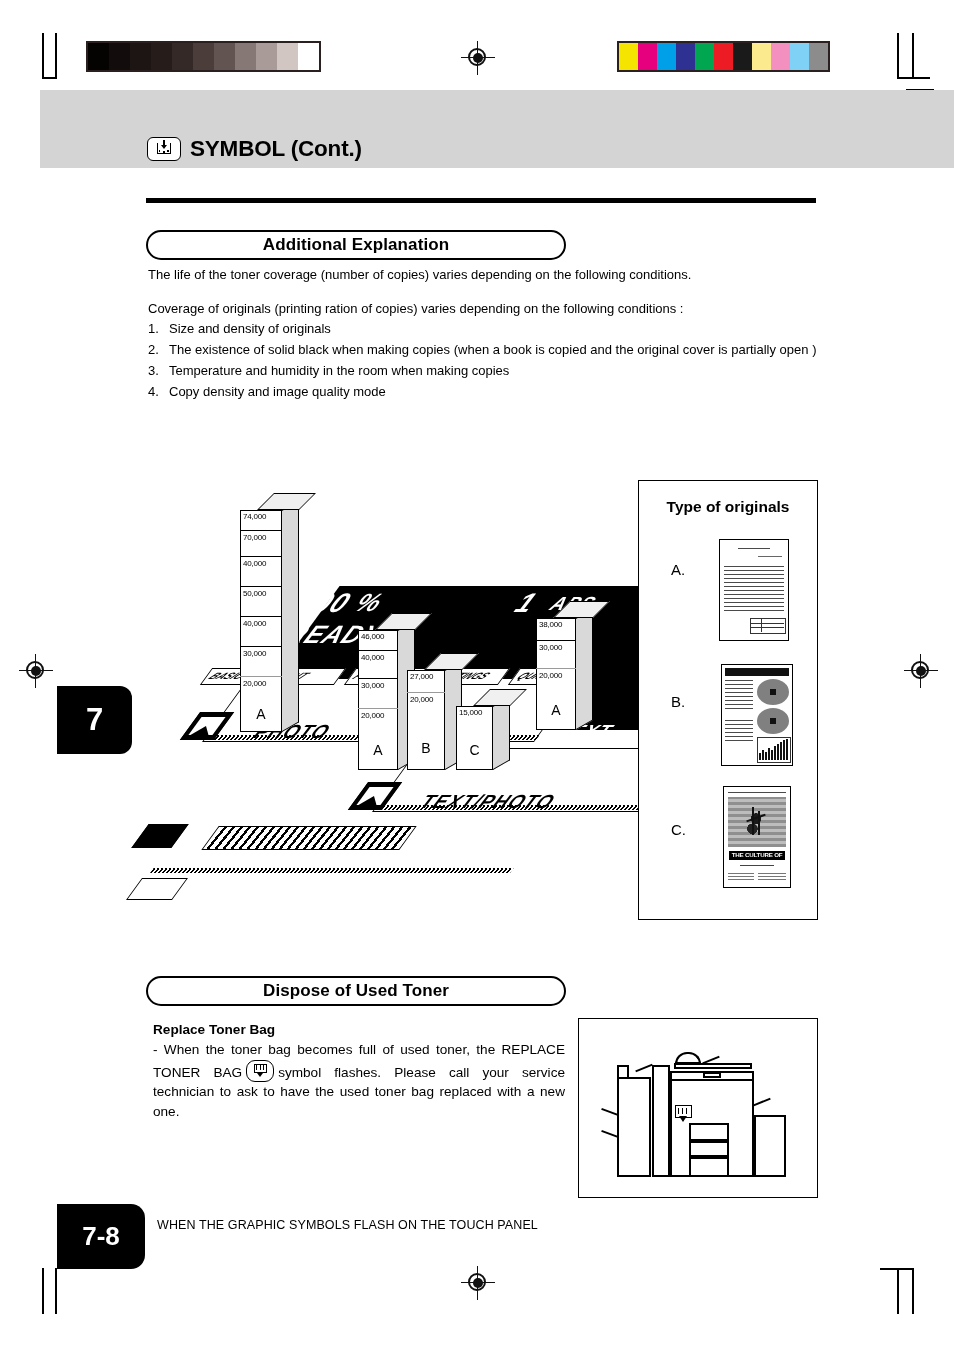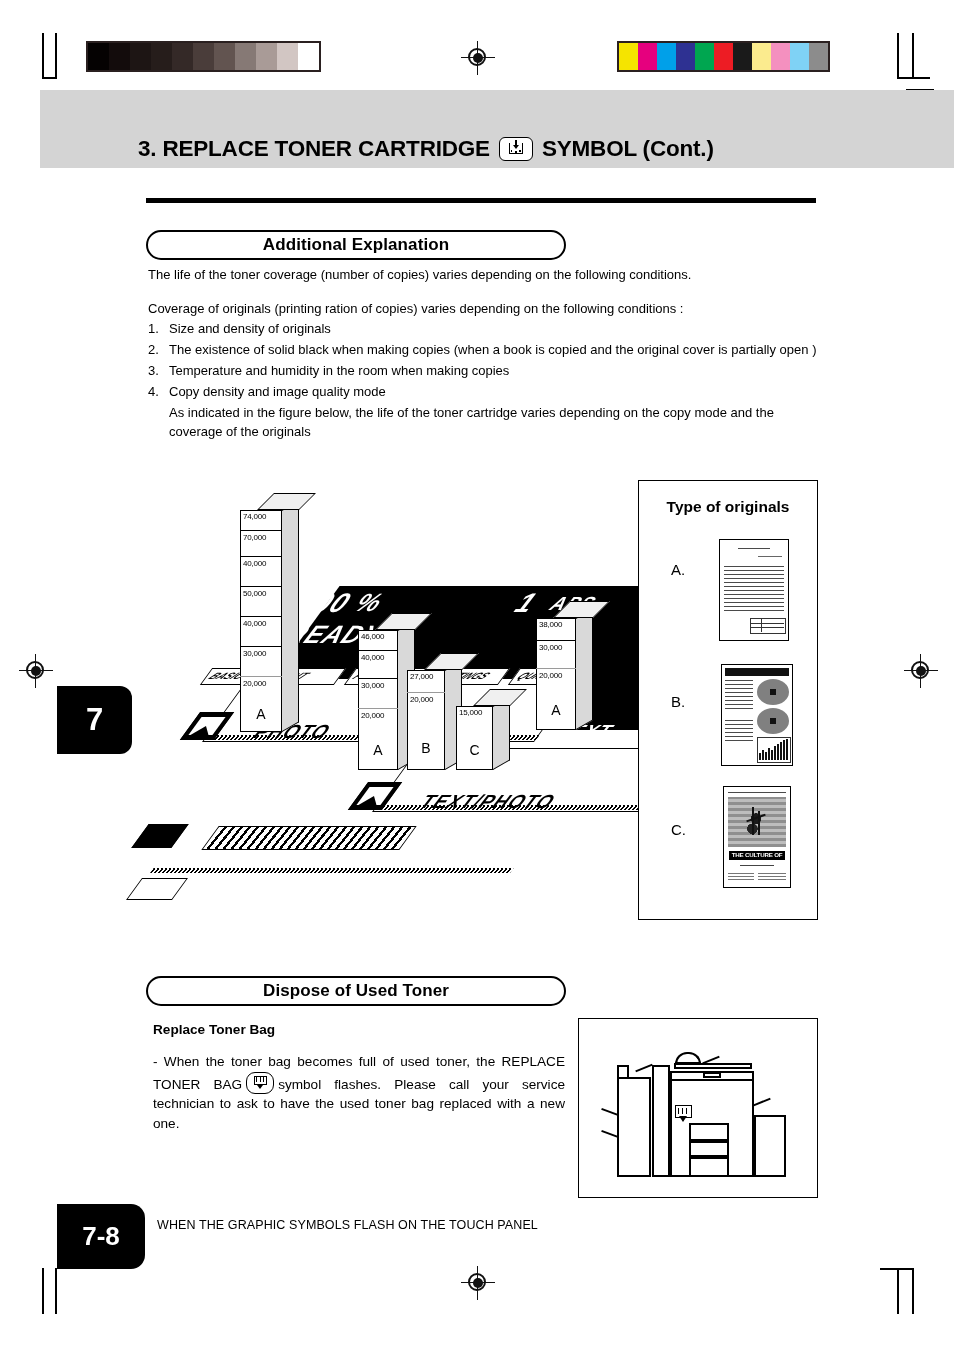--- a/index.html
+++ b/index.html
@@ -193,21 +193,20 @@
     <i style="background: rgb(237, 28, 36);"></i>
     <i style="background: rgb(26, 26, 26);"></i>
     <i style="background: rgb(251, 235, 142);"></i>
     <i style="background: rgb(244, 144, 191);"></i>
     <i style="background: rgb(127, 210, 245);"></i>
     <i style="background: rgb(140, 140, 140);"></i>
   </div>
 
 <div class="headerband"></div>
 <div class="headline">
-  <h1>3. REPLACE TONER CARTRIDGE</h1>
   <span class="tonerbtn">
     <span class="cup"></span>
       <span class="stem"></span>
       <span class="arw"></span>
     <span class="d1"></span>
       <span class="d2"></span>
       <span class="d3"></span>
   </span>
   <h1>SYMBOL (Cont.)</h1>
 </div>
@@ -230,21 +229,20 @@
     <div class="txt">The existence of solid black when making copies (when a book is copied and the original cover is partially open )</div>
   </div>
   <div class="li">
     <div class="num">3.</div>
     <div class="txt">Temperature and humidity in the room when making copies</div>
   </div>
   <div class="li">
     <div class="num">4.</div>
     <div class="txt">Copy density and image quality mode</div>
   </div>
-  <div class="subnote">As indicated in the figure below, the life of the toner cartridge varies depending on the copy mode and the coverage of the originals</div>
 </div>
 
 <div class="chaptab">
   <span>7</span>
 </div>
 
 <div class="figure">
 
   <div class="panel" style="left:150px;top:108px;width:390px;height:82px;"></div>
   <div class="panel" style="left:120px;top:188px;width:420px;height:34px;"></div>
@@ -466,21 +464,21 @@
     <div class="srow" style="top:92px;left:34px;right:4px;height:1px;background:#777;"></div>
   </div>
 </div>
 
 <div class="capsule" style="left:146px;top:976px;width:416px;height:26px;">
   <span>Dispose of Used Toner</span>
 </div>
 
 <div class="secbody bold" style="left:153px;top:1020px;width:420px;">Replace Toner Bag</div>
 
-<div class="secbody" style="left:153px;top:1040px;width:412px;text-align:justify;margin-top:12px;">
+<div class="secbody" style="left:153px;top:1040px;width:412px;text-align:justify;">
   <span>- When the toner bag becomes full of used toner, the REPLACE TONER BAG</span><span class="bagbtn"><span class="bx"></span><span class="v1"></span><span class="v2"></span><span class="v3"></span><span class="tri"></span></span><span>symbol flashes. Please call your service technician to ask to have the used toner bag replaced with a new one.</span>
 </div>
 
 <div class="copierbox">
   <div class="cp" style="left:38px;top:58px;width:34px;height:100px;"></div>
   <div class="cp" style="left:38px;top:46px;width:12px;height:14px;"></div>
   <div class="cp" style="left:73px;top:46px;width:18px;height:112px;"></div>
   <div class="cp" style="left:91px;top:52px;width:84px;height:106px;"></div>
   <div class="cp" style="left:91px;top:52px;width:84px;height:10px;"></div>
   <div class="cp" style="left:124px;top:53px;width:18px;height:6px;"></div>

